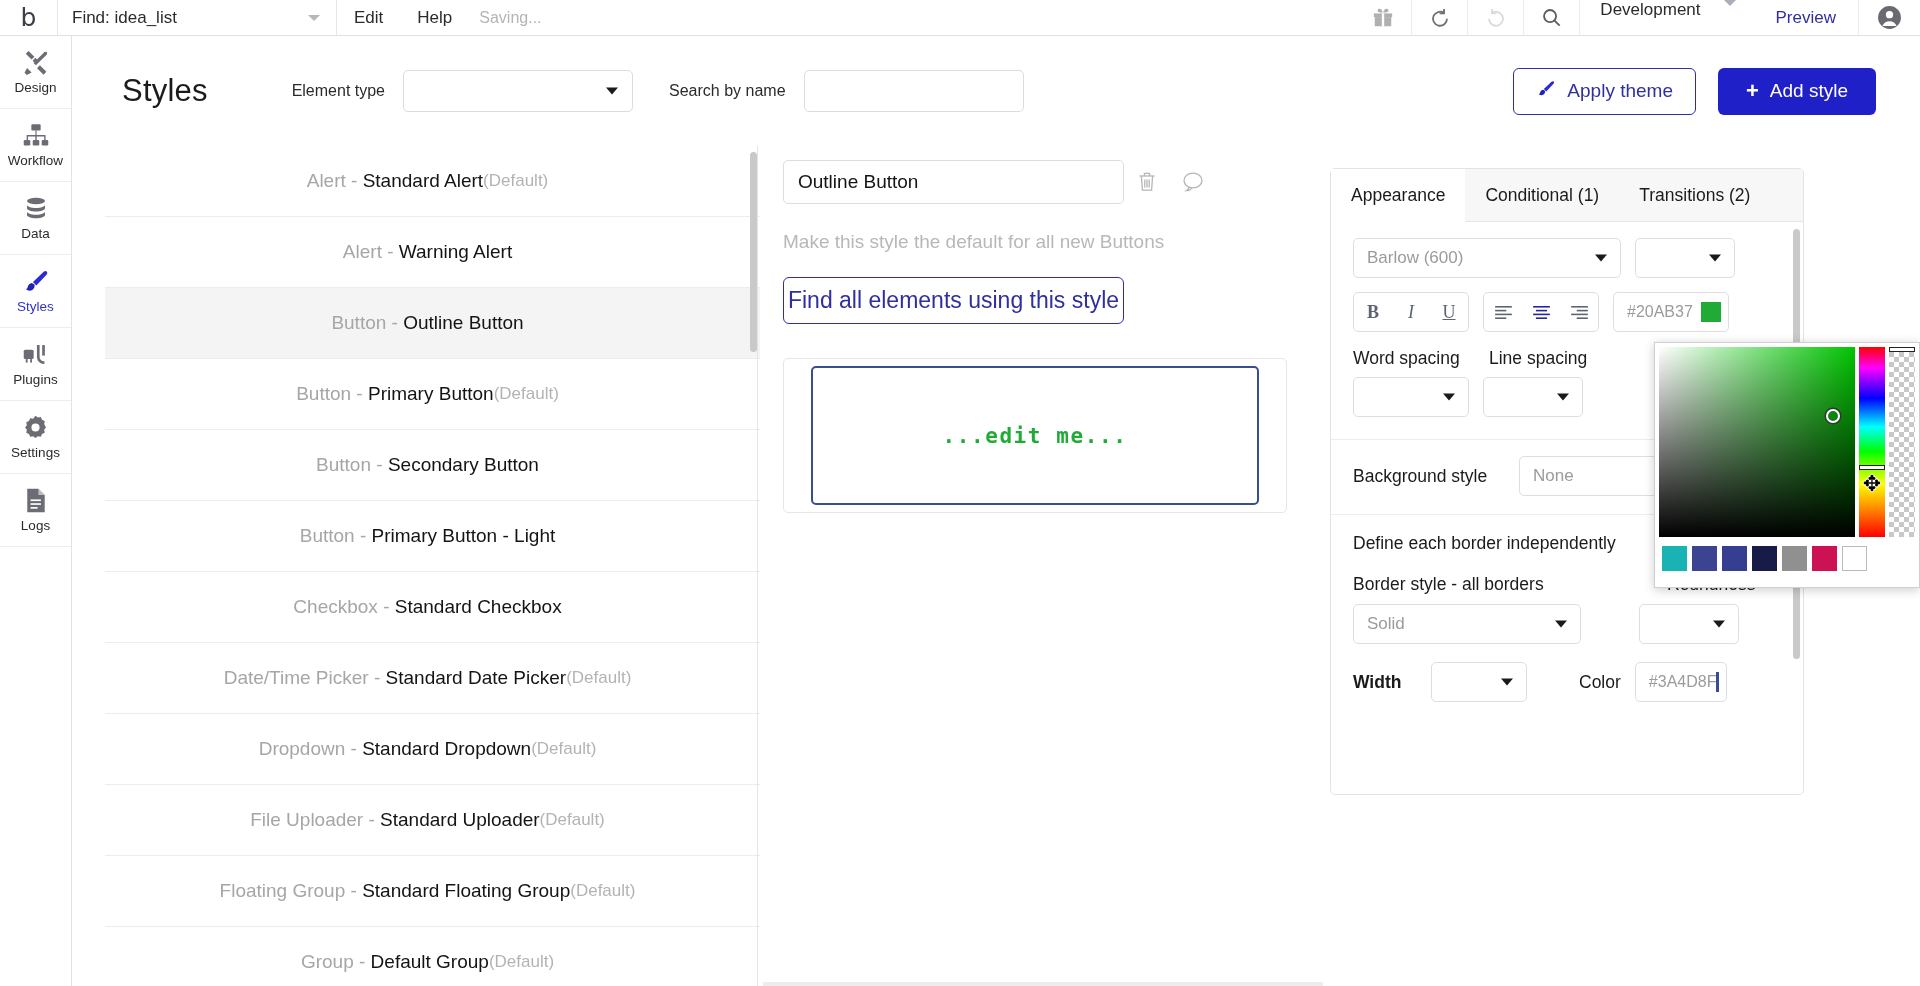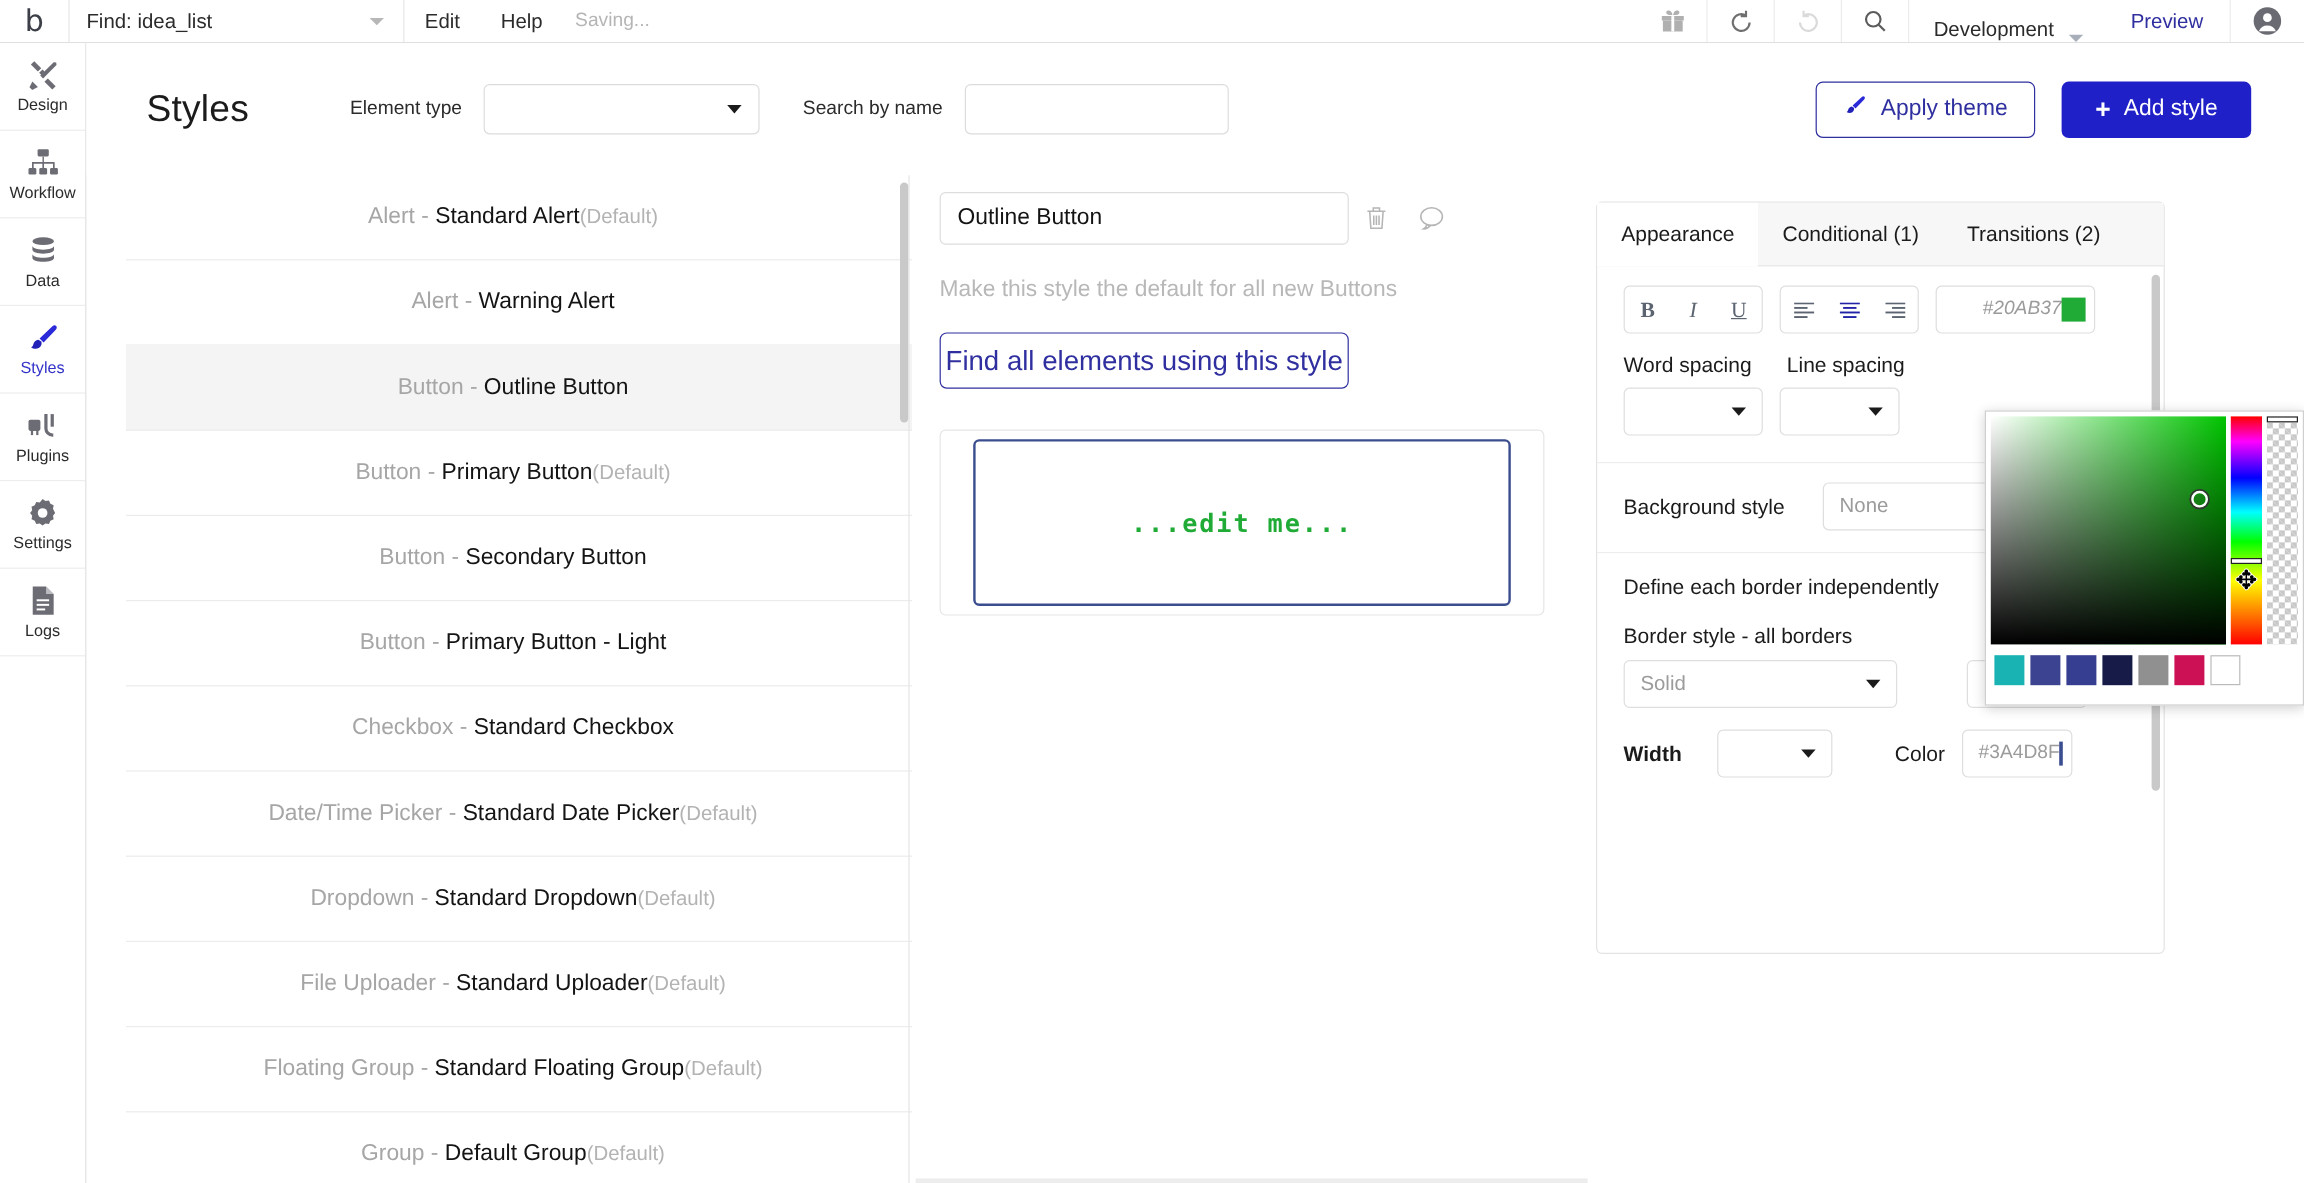--- a/index.html
+++ b/index.html
@@ -38,21 +38,21 @@
     font-size: 17px; color: #2b2b2b; cursor: pointer;
   }
   .saving-text { display:flex; align-items:center; padding: 0 10px; font-size: 16px; color: #b5b5b5; }
   .topbar-spacer { flex: 1; }
   .tb-icon-cell {
     width: 56px; display: flex; align-items: center; justify-content: center;
     border-left: 1px solid #ececec; cursor: pointer;
   }
   .tb-icon-cell.nb { border-left: none; }
   .env-cell {
-    display: flex; align-items: flex-end; gap: 12px; padding: 0 18px 0 20px;
+    display: flex; align-items: flex-start; gap: 23px; padding: 0 18px 0 20px;
     border-left: 1px solid #ececec; cursor: pointer;
   }
   .env-cell .txt { font-size: 17px; color: #2b2b2b; }
   .env-cell .caret {
     width: 0; height: 0; border-left: 6px solid transparent; border-right: 6px solid transparent;
     border-top: 6px solid #a9aebb;
   }
   .preview-cell {
     display: flex; align-items: center; padding: 0 22px;
     font-size: 17px; color: #2f2fa0; cursor: pointer;
@@ -516,20 +516,30 @@
 
 <div class="props">
   <div class="tabs">
     <div class="tab active">Appearance</div>
     <div class="tab">Conditional (1)</div>
     <div class="tab">Transitions (2)</div>
   </div>
 
   <div class="props-body">
 
+    <div class="row">
+      <div class="ctl" style="width:268px;">
+        <span class="val">Barlow (600)</span>
+        <span class="caret"></span>
+      </div>
+      <div class="ctl" style="width:100px;">
+
+        <span class="caret"></span>
+      </div>
+    </div>
 
     <div class="row">
       <div class="seg">
         <div class="cell" style="font-weight:bold;">B</div>
         <div class="cell" style="font-style:italic;">I</div>
         <div class="cell" style="text-decoration:underline;">U</div>
       </div>
       <div class="seg">
         <div class="cell">
           <svg width="17" height="13" viewBox="0 0 18 14">
@@ -549,21 +559,21 @@
         </div>
         <div class="cell">
           <svg width="17" height="13" viewBox="0 0 18 14">
             <rect x="0" y="0" width="18" height="1.7" fill="#5b6470"></rect>
               <rect x="6" y="4.1" width="12" height="1.7" fill="#5b6470"></rect>
             <rect x="0" y="8.2" width="18" height="1.7" fill="#5b6470"></rect>
               <rect x="6" y="12.3" width="12" height="1.7" fill="#5b6470"></rect>
           </svg>
         </div>
       </div>
-      <div class="ctl" style="width:133px; justify-content:flex-end; padding:0 7px 0 0;font-style:italic;">
+      <div class="ctl" style="width:116px; justify-content:space-between; padding:0 7px 0 0;">
         <span class="val" style="font-size:16px;">#20AB37</span>
         <span style="width:20px;height:20px;background:#20AB37;display:inline-block;"></span>
       </div>
     </div>
 
     <div class="row" style="margin-bottom:8px; margin-top:16px;">
       <span class="prop-label" style="width:122px;">Word spacing</span>
       <span class="prop-label">Line spacing</span>
     </div>
 

